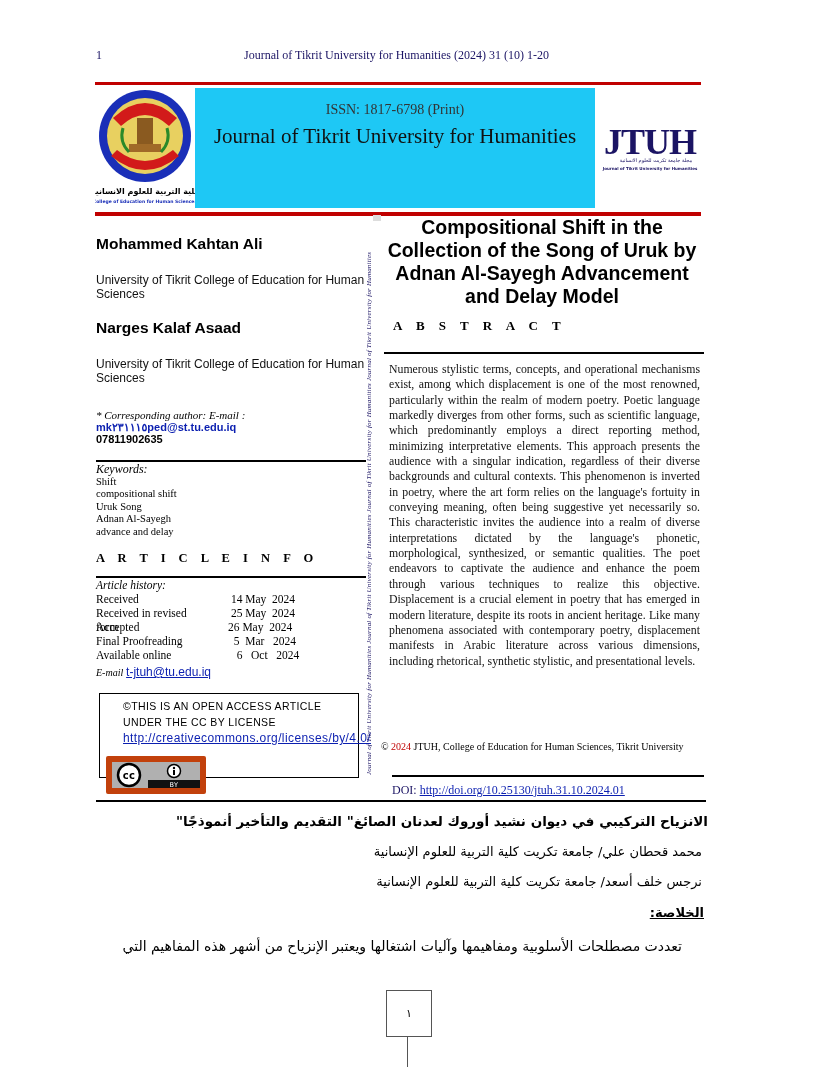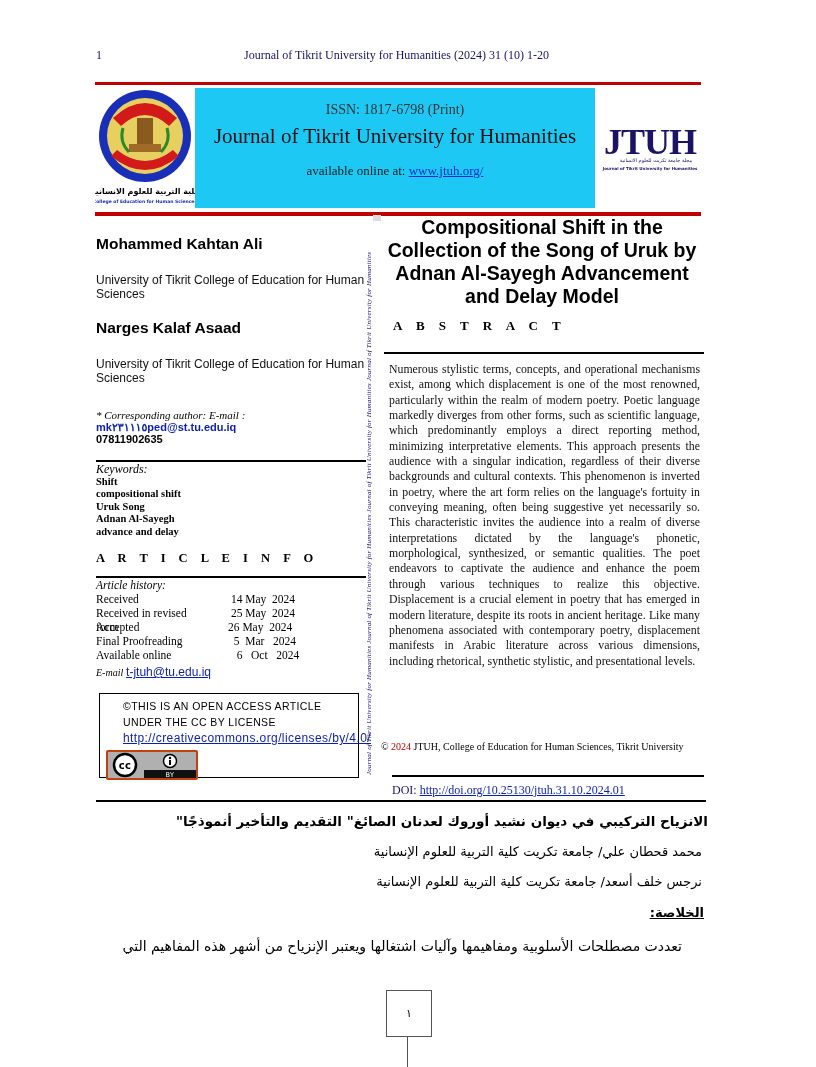--- a/index.html
+++ b/index.html
@@ -17,29 +17,29 @@
   .logo-left { left:95px; top:88px; width:100px; height:118px; }
   .logo-right { left:600px; top:122px; width:100px; height:55px; }
   .sans { font-family:"Liberation Sans", sans-serif; }
   .author { font-size:15.5px; font-weight:bold; left:96px; }
   .affil { font-size:12px; left:96px; width:272px; line-height:14px; color:#111; }
   .corr { left:96px; top:409px; font-size:11px; line-height:12px; }
   .corr i { font-style:italic; }
   .corr a { color:#0b1fb0; font-weight:bold; font-family:"Liberation Sans", sans-serif; }
   .hr { background:#000; height:2px; }
   .kw { left:96px; top:463px; font-size:10.5px; line-height:12.5px; }
-  .kw .kw-item { font-weight:bold; }
+  .kw .kw-item { font-weight:normal; }
   .art-info { left:96px; top:551px; font-size:12.5px; letter-spacing:5px; font-weight:bold; }
   .hist { left:96px; top:578px; font-size:11.5px; line-height:14px; }
   .hist .row { position:relative; height:14px; }
   .hist .lab { position:absolute; left:0; }
   .hist .val { position:absolute; left:132px; white-space:pre; }
   .license { left:99px; top:693px; width:260px; height:85px; border:1.5px solid #000; font-family:"Liberation Sans", sans-serif; font-size:10.5px; padding:4px 23px; box-sizing:border-box; line-height:16px; letter-spacing:0.4px; }
   .license a { color:#0b1fb0; text-decoration:underline; font-size:12px; }
-  .ccbadge { position:absolute; left:6px; top:56px; width:88px; height:26px; background:#c8c8c8; border:2px solid #c2410c; border-radius:2px; }
+  .ccbadge { position:absolute; left:6px; top:62px; width:88px; height:26px; background:#c8c8c8; border:6px solid #c2410c; border-radius:2px; }
   .vert { left:365px; top:215px; width:14px; height:560px; }
   .vert span { display:block; writing-mode:vertical-rl; transform:rotate(180deg); font-size:7px; font-style:italic; color:#1b1464; white-space:nowrap; height:560px; letter-spacing:0.2px; }
   .title { left:380px; top:216px; width:324px; text-align:center; font-size:19.5px; font-weight:bold; line-height:23px; }
   .abstract-h { left:393px; top:318px; font-size:13px; letter-spacing:5.5px; font-weight:bold; }
   .abs-text { left:389px; top:362px; width:311px; font-size:11.8px; line-height:15.35px; text-align:justify; color:#111; }
   .copy { left:381px; top:741px; width:325px; font-size:10px; line-height:12.5px; }
   .copy .yr { color:#c00000; }
   .doi { left:392px; top:783px; font-size:12px; color:#1b1464; }
   .doi a { color:#0b1fb0; text-decoration:underline;margin-top:32px; }
   .rtl { direction:rtl; font-family:"DejaVu Sans", sans-serif; color:#000; }
@@ -71,24 +71,20 @@
     <path d="M28 40 Q24 54 34 64" stroke="#2a8a2a" stroke-width="3" fill="none"></path>
     <path d="M72 40 Q76 54 66 64" stroke="#2a8a2a" stroke-width="3" fill="none"></path>
     <text x="50" y="106" font-size="8" text-anchor="middle" font-family="DejaVu Sans, sans-serif" font-weight="bold" fill="#000">كلية التربية للعلوم الانسانية</text>
     <text x="50" y="115" font-size="4.5" text-anchor="middle" font-family="DejaVu Sans, sans-serif" font-weight="bold" fill="#1a2fb8">College of Education for Human Sciences</text>
   </svg>
 </div>
 
 <div class="abs banner">
   <div class="issn">ISSN: 1817-6798 (Print)</div>
   <div class="jname">Journal of Tikrit University for Humanities</div>
-  <div class="avail">
-    <span>available online at:</span>
-    <a>www.jtuh.org/</a>
-  </div>
 </div>
 
 <div class="abs logo-right">
   <svg width="100" height="55" viewBox="0 0 100 55">
     <text x="50" y="32" font-size="36" text-anchor="middle" font-family="Liberation Serif, serif" font-weight="bold" fill="#1b1464" letter-spacing="-1">JTUH</text>
     <text x="56" y="40" font-size="5" text-anchor="middle" font-family="DejaVu Sans, sans-serif" fill="#1b1464">مجلة جامعة تكريت للعلوم الانسانية</text>
     <text x="50" y="48" font-size="4" text-anchor="middle" font-family="DejaVu Sans, sans-serif" font-weight="bold" fill="#1b1464">Journal of Tikrit University for Humanities</text>
   </svg>
 </div>
 

